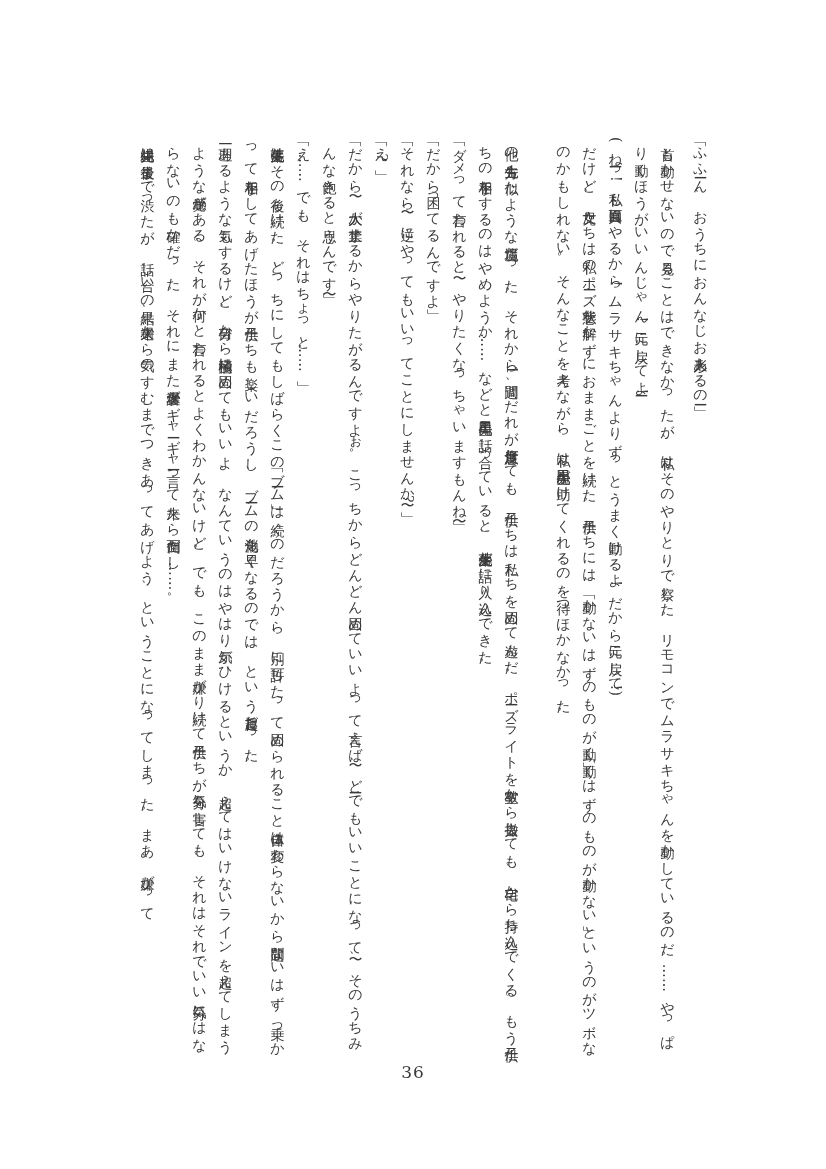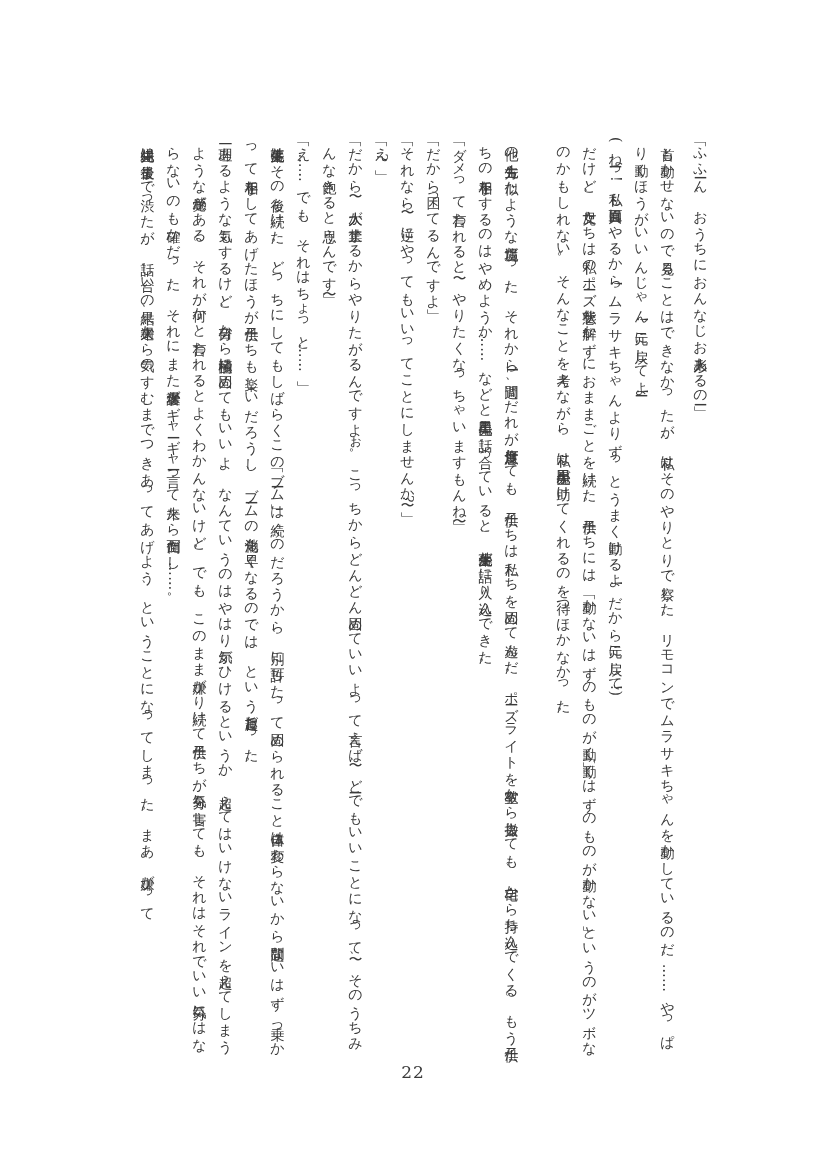--- a/index.html
+++ b/index.html
@@ -72,15 +72,15 @@
     <p>「だから困ってるんですよ」</p>
     <p>「それなら〜、逆にやってもいいってことにしませんか〜?」</p>
     <p>「え?」</p>
     <p>「だから〜、大人が禁止するからやりたがるんですよぉ。こっちからどんどん固めていいよって言えば〜、どーでもいいことになって〜、そのうちみんな飽きると思うんです〜」</p>
     <p>「え……でも、それはちょっと……」</p>
     <p>落葉先生はその後も続けた。どっちにしてもしばらくこの「ブーム」は続くのだろうから、別に許可したって固められること自体は変わらないから問題ないはず。乗っかって相手をしてあげたほうが子供たちも楽しいだろうし、ブームの消化も早くなるのでは、という趣旨だった。</p>
     <p>一理あるような気もするけど、自分から積極的に固めてもいいよ、なんていうのはやはり気がひけるというか、超えてはいけないラインを超えてしまうような感覚がある。それが何かと言われるとよくわかんないけど。でも、このまま嫌がり続けて子供たちが気分を害しても、それはそれでいい気分にはならないのも確かだった。それにまた保護者がギャーギャー言って来たら面倒だし……。</p>
     <p>緑川先生は最後まで渋ったが、話し合いの結果、来週から気のすむまでつきあってあげよう、ということになってしまった。まあ、嫌がって</p>
   </div>
 
-  <div class="page-number">22</div>
+  <div class="page-number">36</div>
 
 </div>
 
 </body></html>

